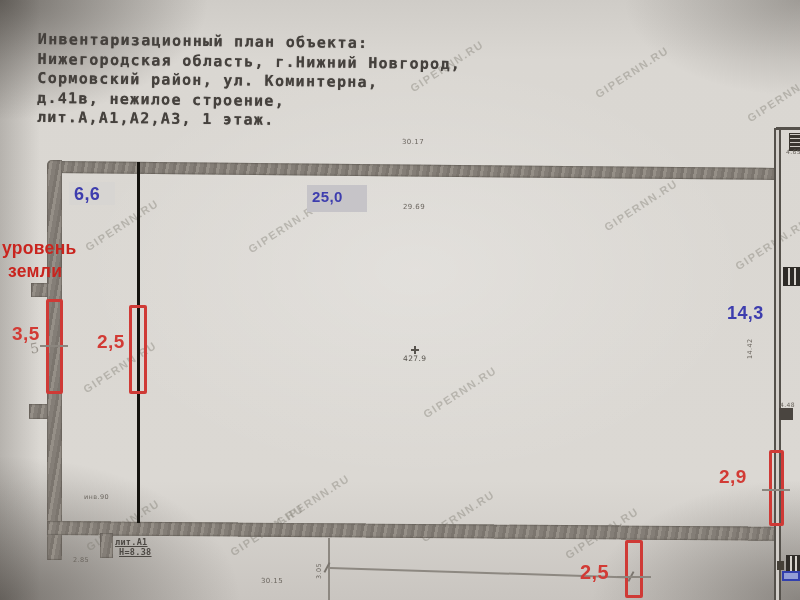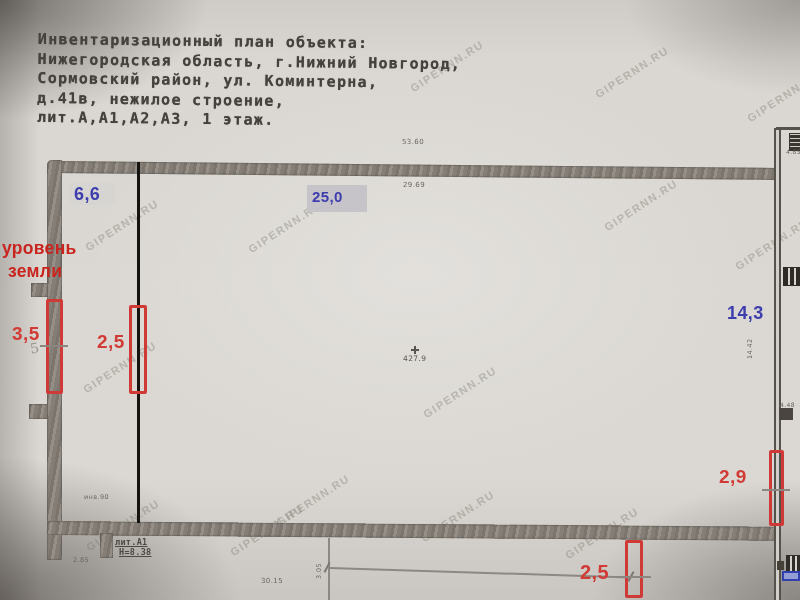--- a/index.html
+++ b/index.html
@@ -89,22 +89,22 @@
   <div class="thin" style="left:630px;top:571px;width:2px;height:11px;transform:rotate(28deg);background:#7a756e;"></div>
 
   <div class="rbox" style="left:46px;top:299px;width:17px;height:95px;"></div>
   <div class="rbox" style="left:129px;top:305px;width:18px;height:89px;"></div>
   <div class="rbox" style="left:769px;top:450px;width:15px;height:76px;"></div>
   <div class="rbox" style="left:625px;top:540px;width:18px;height:58px;"></div>
   <div class="gtick" style="left:40px;top:345px;width:28px;"></div>
   <div class="gtick" style="left:762px;top:489px;width:28px;"></div>
   <div class="gtick" style="left:617px;top:576px;width:34px;"></div>
 
-  <div class="sm" style="left:402px;top:138px;">53.60</div>
-  <div class="sm" style="left:403px;top:181px;">29.69</div>
+  <div class="sm" style="left:402px;top:138px;">30.17</div>
+  <div class="sm" style="left:403px;top:203px;">29.69</div>
   <div class="sm" style="left:261px;top:577px;">30.15</div>
   <div class="sm" style="left:73px;top:556px;font-size:6.5px;">2.85</div>
   <div class="sm" style="left:84px;top:493px;font-size:6.5px;">инв.90</div>
   <div class="sm vert" style="left:746px;top:359px;font-size:6.5px;">14.42</div>
   <div class="sm vert" style="left:315px;top:579px;font-size:6.5px;">3.05</div>
   <div style="position:absolute;left:414px;top:346px;width:2px;height:8px;background:#57534d;"></div>
   <div style="position:absolute;left:411px;top:349px;width:8px;height:1.5px;background:#57534d;"></div>
   <div class="sm" style="left:403px;top:354px;font-size:7.5px;color:#57534d;">427.9</div>
   <div class="mono-sm" style="left:115px;top:537px;">лит.А1</div>
   <div class="mono-sm" style="left:119px;top:547px;">Н=8.38</div>

